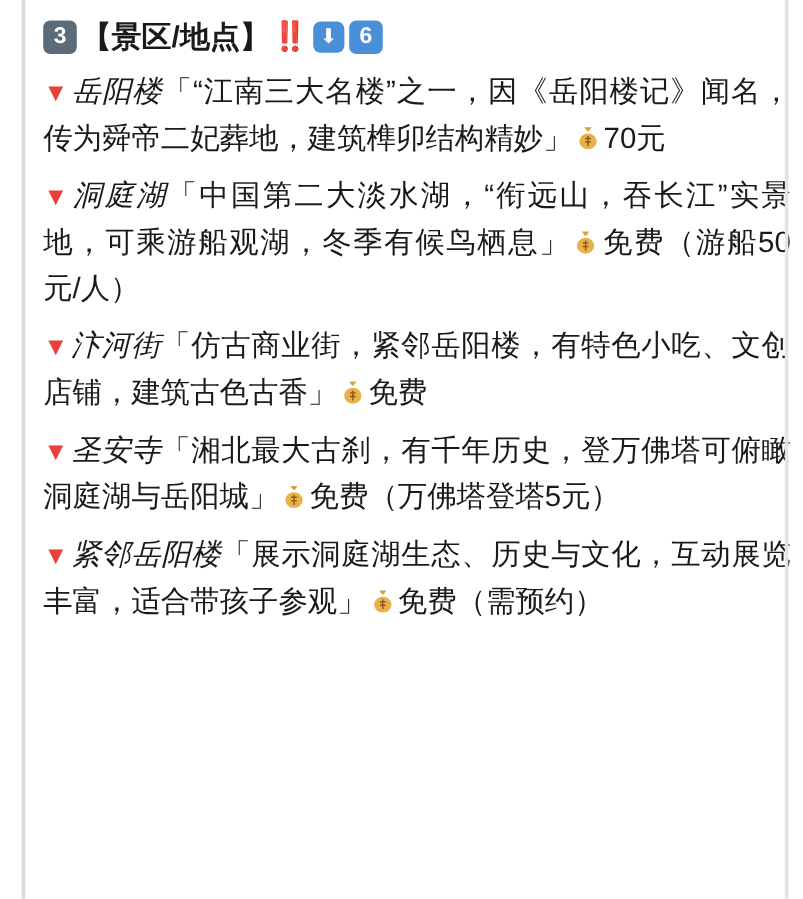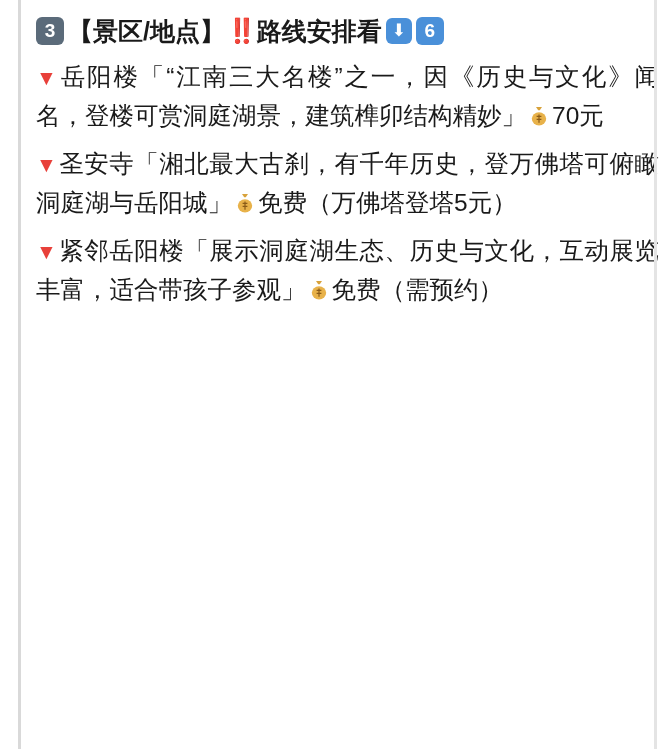--- a/index.html
+++ b/index.html
@@ -99,20 +99,21 @@
     word-break: break-all;
   }
   .entry .tri {
     color: #e8403a;
     font-size: 21px;
     margin-right: 3px;
     letter-spacing: -1px;
   }
   .entry .name {
     font-weight: normal;
+    font-style: italic;
   }
   .money {
     display: inline-block;
     width: 22px;
     height: 22px;
     vertical-align: -3px;
     margin: 0 2px;
   }
   .money svg { display: block; }
 </style>
@@ -120,35 +121,48 @@
 <body>
 
 <div class="page">
   <div class="left-rule"></div>
   <div class="right-rule"></div>
 
   <div class="head-line">
     <span class="num-badge">3</span>
     <span class="head-text">【景区/地点】</span>
     <span class="bang">‼️</span>
-    <span class="head-text">路线安排看</span>
     <span class="arrow-badge">⬇</span>
     <span class="num-badge blue">6</span>
   </div>
 
   <div class="entry">
-    <span class="tri">▼</span><span class="name">岳阳楼</span><span>「“江南三大名楼”之一，因《历史与文化》闻名，登楼可赏洞庭湖景，建筑榫卯结构精妙」</span><span class="money"><svg viewBox="0 0 22 22" width="22" height="22">
+    <span class="tri">▼</span><span class="name">岳阳楼</span><span>「“江南三大名楼”之一，因《岳阳楼记》闻名，传为舜帝二妃葬地，建筑榫卯结构精妙」</span><span class="money"><svg viewBox="0 0 22 22" width="22" height="22">
           <path d="M8 2h6l-2.2 3.2h-1.6z" fill="#d8a23a"></path>
           <ellipse cx="11" cy="13.8" rx="7.2" ry="6.6" fill="#e8b24a"></ellipse>
           <path d="M11 9.4v8.4M8.6 11.4h4.8M8.6 14.4h4.8" stroke="#8a5b18" stroke-width="1.2" fill="none"></path>
         </svg></span><span>70元</span>
   </div>
 
+  <div class="entry">
+    <span class="tri">▼</span><span class="name">洞庭湖</span><span>「中国第二大淡水湖，“衔远山，吞长江”实景地，可乘游船观湖，冬季有候鸟栖息」</span><span class="money"><svg viewBox="0 0 22 22" width="22" height="22">
+          <path d="M8 2h6l-2.2 3.2h-1.6z" fill="#d8a23a"></path>
+          <ellipse cx="11" cy="13.8" rx="7.2" ry="6.6" fill="#e8b24a"></ellipse>
+          <path d="M11 9.4v8.4M8.6 11.4h4.8M8.6 14.4h4.8" stroke="#8a5b18" stroke-width="1.2" fill="none"></path>
+        </svg></span><span>免费（游船50元/人）</span>
+  </div>
 
 
+  <div class="entry">
+    <span class="tri">▼</span><span class="name">汴河街</span><span>「仿古商业街，紧邻岳阳楼，有特色小吃、文创店铺，建筑古色古香」</span><span class="money"><svg viewBox="0 0 22 22" width="22" height="22">
+          <path d="M8 2h6l-2.2 3.2h-1.6z" fill="#d8a23a"></path>
+          <ellipse cx="11" cy="13.8" rx="7.2" ry="6.6" fill="#e8b24a"></ellipse>
+          <path d="M11 9.4v8.4M8.6 11.4h4.8M8.6 14.4h4.8" stroke="#8a5b18" stroke-width="1.2" fill="none"></path>
+        </svg></span><span>免费</span>
+  </div>
 
   <div class="entry">
     <span class="tri">▼</span><span class="name">圣安寺</span><span>「湘北最大古刹，有千年历史，登万佛塔可俯瞰洞庭湖与岳阳城」</span><span class="money"><svg viewBox="0 0 22 22" width="22" height="22">
           <path d="M8 2h6l-2.2 3.2h-1.6z" fill="#d8a23a"></path>
           <ellipse cx="11" cy="13.8" rx="7.2" ry="6.6" fill="#e8b24a"></ellipse>
           <path d="M11 9.4v8.4M8.6 11.4h4.8M8.6 14.4h4.8" stroke="#8a5b18" stroke-width="1.2" fill="none"></path>
         </svg></span><span>免费（万佛塔登塔5元）</span>
   </div>
 
 

